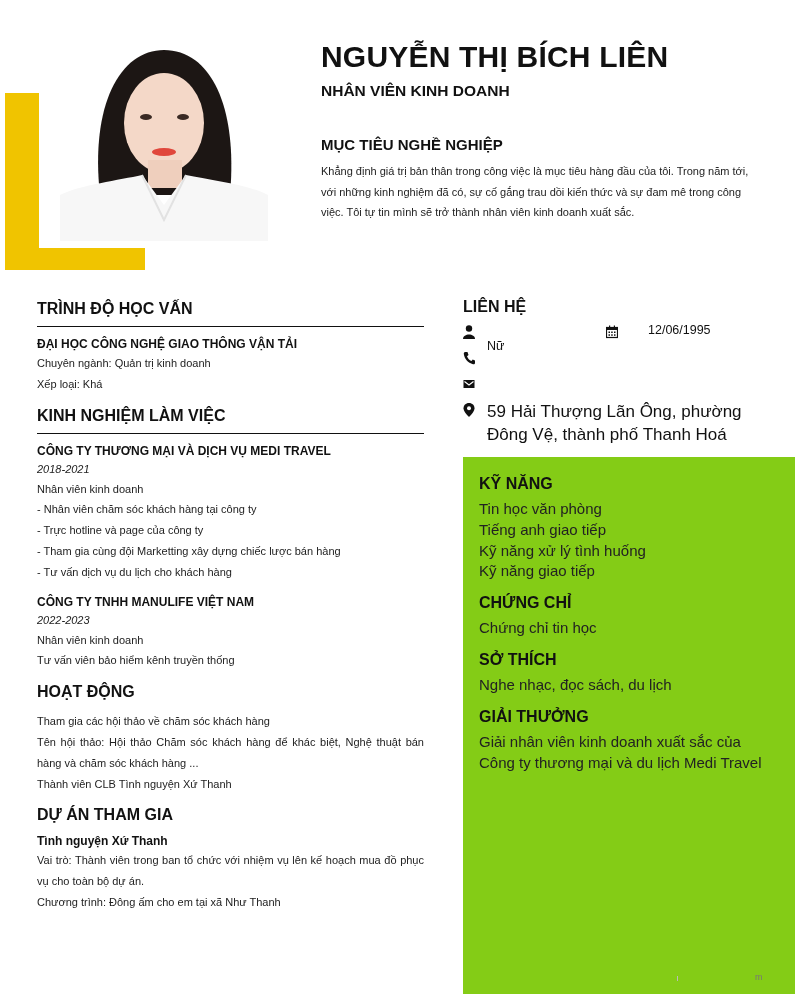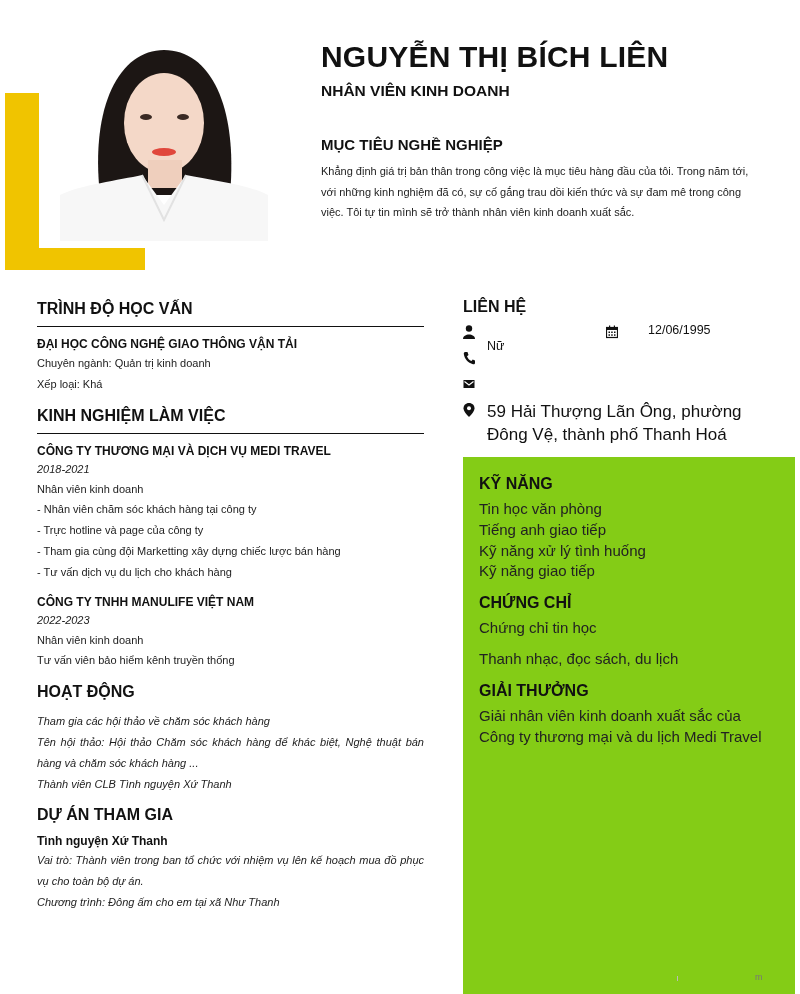--- a/index.html
+++ b/index.html
@@ -21,21 +21,21 @@
   .objective-title { left: 321px; top: 136px; font-size: 15px; font-weight: bold; white-space: nowrap; }
   .objective-text { left: 321px; top: 161px; width: 440px; font-size: 11px; line-height: 20.5px; color: #222; }
 
   
   .left-col { left: 37px; top: 298px; width: 387px; }
   .sec-title { font-size: 16px; font-weight: bold; margin: 0; line-height: 22px; }
   .sec-rule { border: 0; border-top: 1.5px solid #111; margin: 6px 0 8px 0; height: 0; }
   .item-title { font-size: 12px; font-weight: bold; line-height: 18px; }
   .item-date { font-size: 11px; font-style: italic; line-height: 19px; color: #222; }
   .line { font-size: 11px; line-height: 20.8px; color: #222; }
-  .just { text-align: justify; font-style: italic; }
+  .just { text-align: justify; }
 
   
   .contact { left: 463px; top: 296px; width: 320px; }
   .contact-title { font-size: 16px; font-weight: bold; line-height: 22px; }
   .crow { position: relative; height: 26px; font-size: 12.5px; }
   .crow .ic { position: absolute; left: 0; top: 5px; width: 12px; height: 14px; }
   .crow .tx { position: absolute; left: 24px; top: 19px; }
   .crow .ic2 { position: absolute; left: 143px; top: 5px; width: 12px; height: 14px; }
   .crow .tx2 { position: absolute; left: 185px; top: 3px; }
   .addr { position: relative; font-size: 17px; line-height: 23px; }
@@ -171,20 +171,21 @@
   <div class="panel-inner">
     <div class="p-title">KỸ NĂNG</div>
     <div class="p-line">Tin học văn phòng</div>
     <div class="p-line">Tiếng anh giao tiếp</div>
     <div class="p-line">Kỹ năng xử lý tình huống</div>
     <div class="p-line">Kỹ năng giao tiếp</div>
     <div class="p-gap"></div>
     <div class="p-title">CHỨNG CHỈ</div>
     <div class="p-line">Chứng chỉ tin học</div>
     <div class="p-gap"></div>
-    <div class="p-line">Thanh nhạc, đọc sách, du lịch</div>
+    <div class="p-title">SỞ THÍCH</div>
+    <div class="p-line">Nghe nhạc, đọc sách, du lịch</div>
     <div class="p-gap"></div>
     <div class="p-title">GIẢI THƯỞNG</div>
     <div class="p-line" style="width:285px;">Giải nhân viên kinh doanh xuất sắc của Công ty thương mại và du lịch Medi Travel</div>
   </div>
 </div>
 <div class="abs tick1"></div>
 <div class="abs tick2">m</div>
 
 </body></html>

